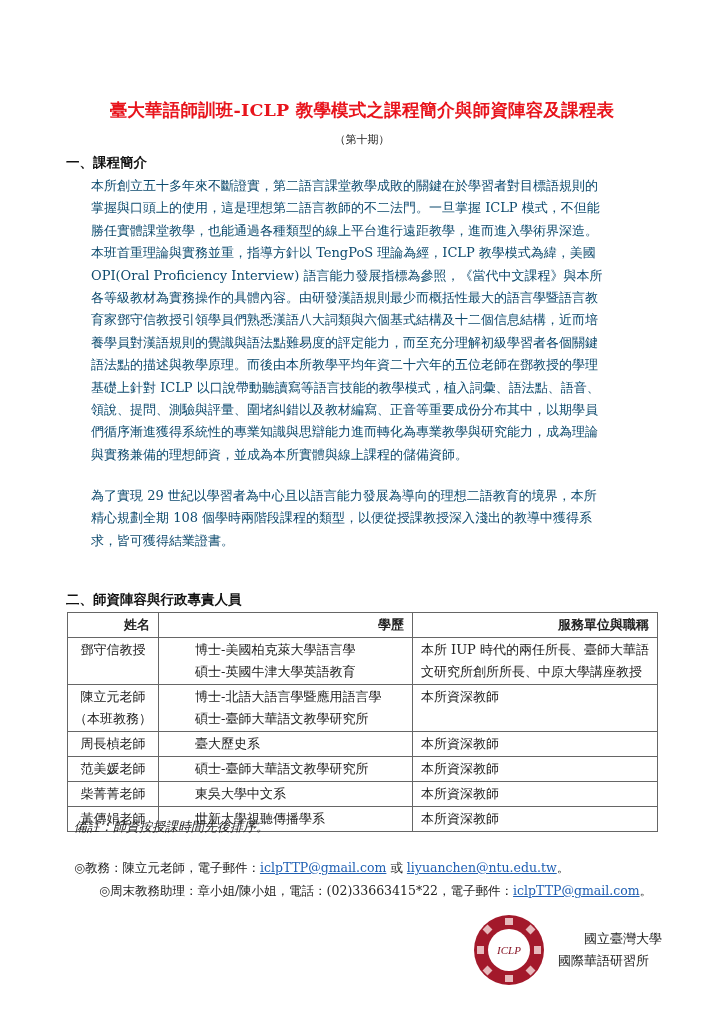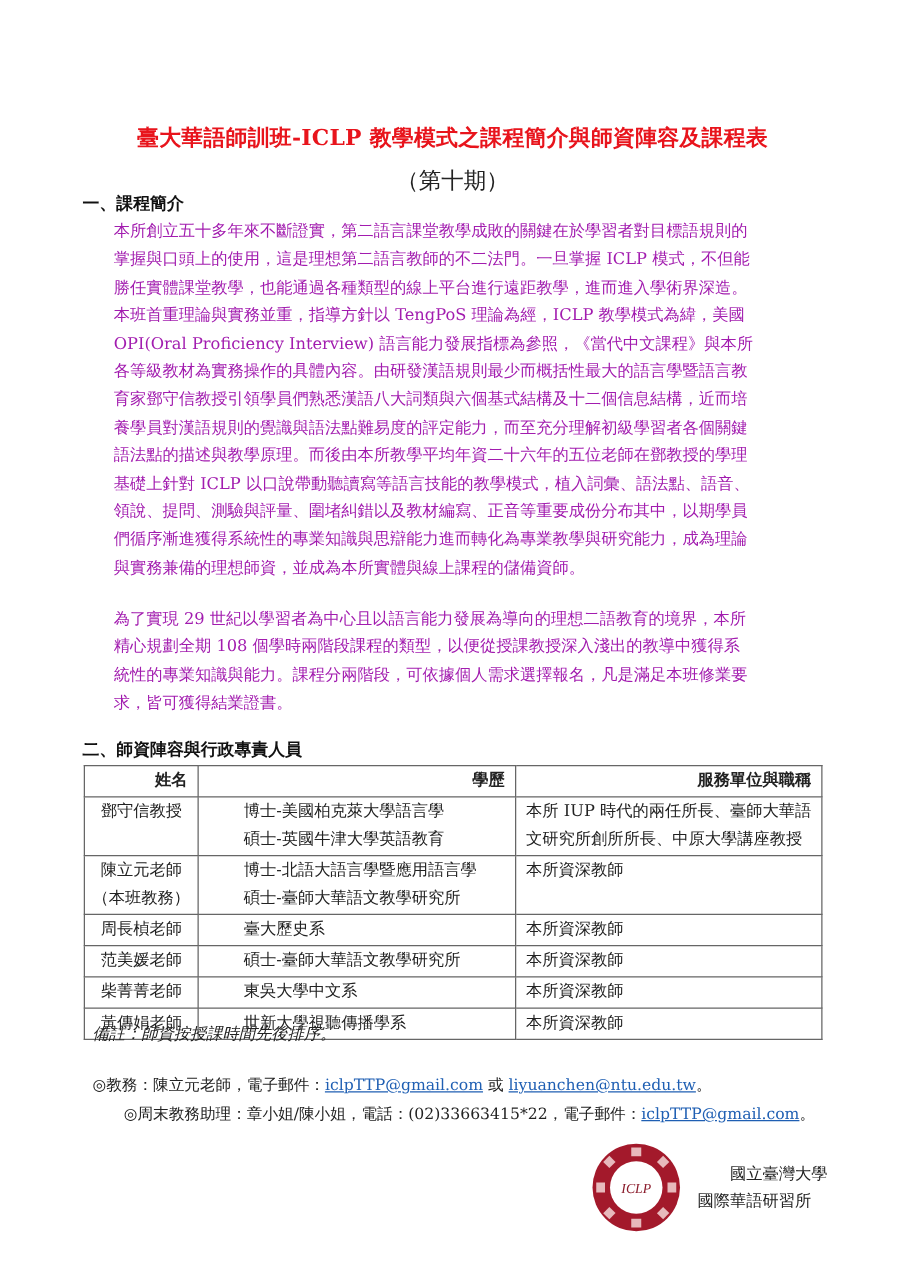--- a/index.html
+++ b/index.html
@@ -8,28 +8,28 @@
     font-family: "DejaVu Serif", "Liberation Serif", serif;
     color: #1a1a1a;
   }
   .title {
     position: absolute; left: 0; width: 724px; top: 98px;
     text-align: center; color: #e8141c; font-weight: bold;
     font-size: 17.5px; letter-spacing: 0.2px;
   }
   .subtitle {
     position: absolute; left: 0; width: 724px; top: 132px;
-    text-align: center; font-size: 18px; color: #222;
+    text-align: center; font-size: 11px; color: #222;
   }
   .section-heading {
     position: absolute; left: 66px; font-size: 13.5px; font-weight: bold; color: #111;
   }
   .para {
     position: absolute; left: 91px; width: 570px;
-    font-size: 13px; line-height: 22.4px; color: #a21caf;
+    font-size: 13px; line-height: 22.4px; color: #0c4a6e;
     text-align: justify; text-justify: inter-character;
     margin: 0;
   }
   .para .line { display: block; white-space: nowrap; overflow: hidden; }
   table.staff {
     position: absolute; left: 67px; top: 612px; width: 591px;
     border-collapse: collapse; font-size: 13px; color: #222;
   }
   table.staff th, table.staff td {
     border: 1px solid #666;
@@ -72,21 +72,20 @@
     <span class="line">養學員對漢語規則的覺識與語法點難易度的評定能力，而至充分理解初級學習者各個關鍵</span>
     <span class="line">語法點的描述與教學原理。而後由本所教學平均年資二十六年的五位老師在鄧教授的學理</span>
     <span class="line">基礎上針對 ICLP 以口說帶動聽讀寫等語言技能的教學模式，植入詞彙、語法點、語音、</span>
     <span class="line">領說、提問、測驗與評量、圍堵糾錯以及教材編寫、正音等重要成份分布其中，以期學員</span>
     <span class="line">們循序漸進獲得系統性的專業知識與思辯能力進而轉化為專業教學與研究能力，成為理論</span>
     <span class="line">與實務兼備的理想師資，並成為本所實體與線上課程的儲備資師。</span>
   </div>
 <div class="para" style="top:485px;" id="para2">
     <span class="line">為了實現 29 世紀以學習者為中心且以語言能力發展為導向的理想二語教育的境界，本所</span>
     <span class="line">精心規劃全期 108 個學時兩階段課程的類型，以便從授課教授深入淺出的教導中獲得系</span>
-    <span class="line">統性的專業知識與能力。課程分兩階段，可依據個人需求選擇報名，凡是滿足本班修業要</span>
     <span class="line">求，皆可獲得結業證書。</span>
   </div>
 
 <div class="section-heading" style="top:591px;">二、師資陣容與行政專責人員</div>
 
 <table class="staff">
   <thead>
     <tr>
       <th>姓名</th>
       <th>學歷</th>

